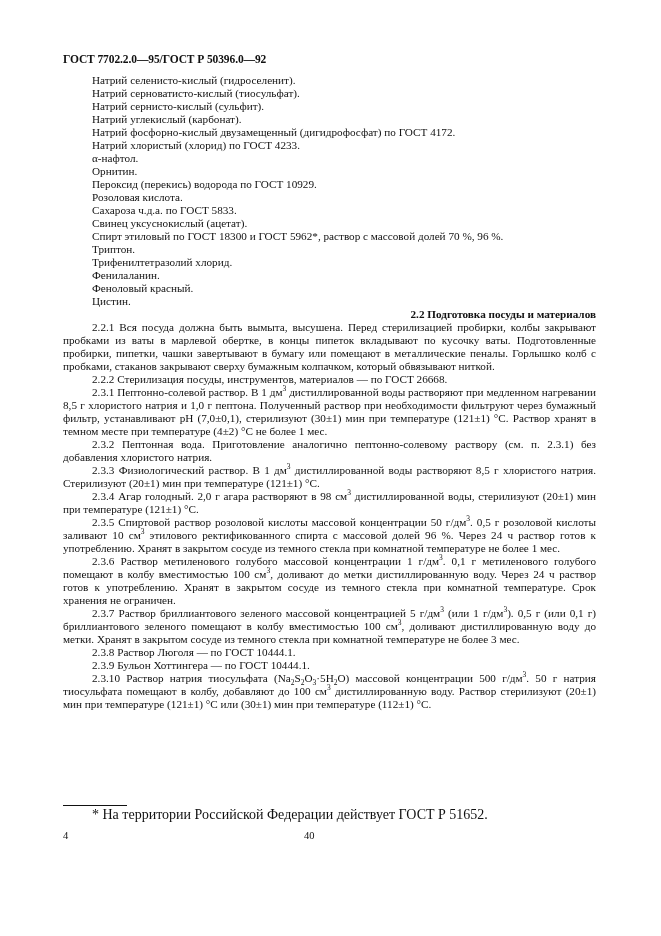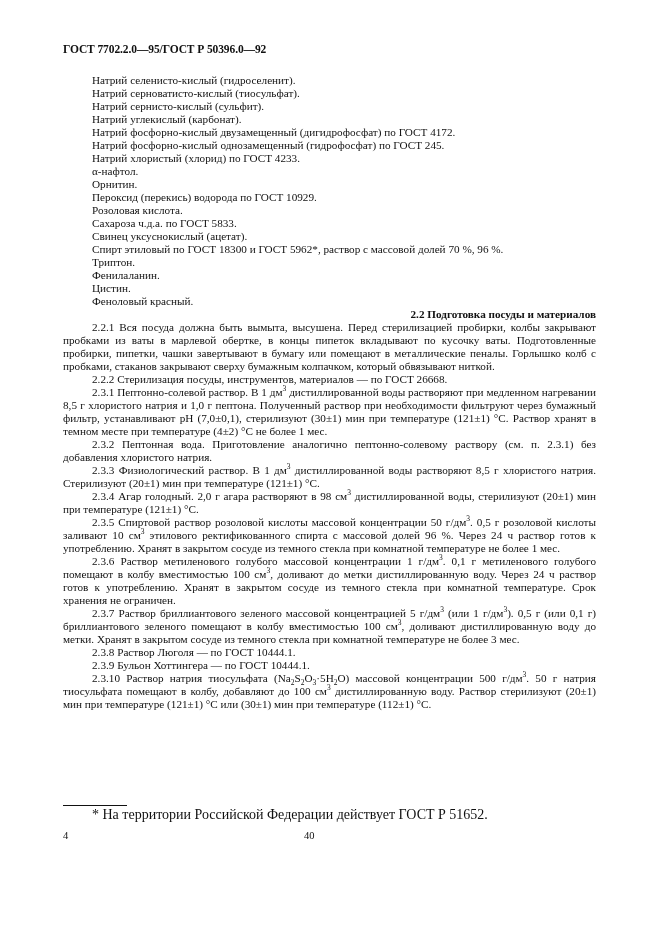--- a/index.html
+++ b/index.html
@@ -1,51 +1,51 @@
 <!DOCTYPE html>
 <html><head>
 <meta charset="utf-8">
 <style>
   html, body { margin: 0; padding: 0; background: #ffffff; }
   body { width: 661px; height: 936px; position: relative; overflow: hidden;
          font-family: "Liberation Serif", "DejaVu Serif", serif; color: #111; }
-  .header { position: absolute; left: 63px; top: 43px; font-weight: bold; font-size: 11.5px; letter-spacing: -0.1px; }
+  .header { position: absolute; left: 63px; top: 53px; font-weight: bold; font-size: 11.5px; letter-spacing: -0.1px; }
   .body { position: absolute; left: 63px; top: 74px; width: 533px; font-size: 11.2px; line-height: 13px; }
   .p { margin: 0; text-align: justify; text-indent: 29px; }
   .item { margin: 0; padding-left: 29px; }
   .h { margin: 0; text-indent: 29px; font-weight: bold; text-align: right; }
   sup, sub { font-size: 7.5px; line-height: 0; }
   .fn-rule { position: absolute; left: 63px; top: 805px; width: 64px; height: 1px; background: #111; }
   .fn { position: absolute; left: 92px; top: 807px; font-size: 14px; }
   .pg { position: absolute; top: 830px; font-size: 10.5px; }
 </style>
 </head>
 <body>
 
 <div class="header">ГОСТ 7702.2.0—95/ГОСТ Р 50396.0—92</div>
 
 <div class="body">
   <p class="item">Натрий селенисто-кислый (гидроселенит).</p>
   <p class="item">Натрий серноватисто-кислый (тиосульфат).</p>
   <p class="item">Натрий сернисто-кислый (сульфит).</p>
   <p class="item">Натрий углекислый (карбонат).</p>
   <p class="item">Натрий фосфорно-кислый двузамещенный (дигидрофосфат) по ГОСТ  4172.</p>
-  <p class="item">Натрий фосфорно-кислый однозамещенный (гидрофосфат) по ГОСТ  245.</p>
   <p class="item">Натрий хлористый (хлорид) по ГОСТ  4233.</p>
   <p class="item">α-нафтол.</p>
   <p class="item">Орнитин.</p>
   <p class="item">Пероксид (перекись) водорода по ГОСТ  10929.</p>
   <p class="item">Розоловая кислота.</p>
   <p class="item">Сахароза ч.д.а. по ГОСТ  5833.</p>
   <p class="item">Свинец уксуснокислый (ацетат).</p>
   <p class="item">Спирт этиловый по ГОСТ  18300 и ГОСТ  5962*, раствор с массовой долей 70 %, 96 %.</p>
   <p class="item">Триптон.</p>
+  <p class="item">Трифенилтетразолий хлорид.</p>
   <p class="item">Фенилаланин.</p>
+  <p class="item">Феноловый красный.</p>
   <p class="item">Цистин.</p>
-  <p class="item">Феноловый красный.</p>
 
 
   <p class="h">2.2  Подготовка посуды и материалов</p>
   <p class="p">2.2.1  Вся посуда должна быть вымыта, высушена. Перед стерилизацией пробирки, колбы закрывают пробками из ваты в марлевой обертке, в концы пипеток вкладывают по кусочку ваты. Подготовленные пробирки, пипетки, чашки завертывают в бумагу или помещают в металлические пеналы. Горлышко колб с пробками, стаканов закрывают сверху бумажным колпачком, который обвязывают ниткой.</p>
   <p class="p">2.2.2  Стерилизация посуды, инструментов, материалов — по ГОСТ  26668.</p>
 
 
   <p class="p"><span>2.3.1  Пептонно-солевой раствор. В 1 дм</span><sup>3</sup><span> дистиллированной воды растворяют при медленном нагревании 8,5 г хлористого натрия и 1,0 г пептона. Полученный раствор при необходимости фильтруют через бумажный фильтр, устанавливают pH (7,0±0,1), стерилизуют (30±1) мин при температуре (121±1) °С. Раствор хранят в темном месте при температуре (4±2) °С не более 1 мес.</span></p>
 
   <p class="p">2.3.2  Пептонная вода. Приготовление аналогично пептонно-солевому раствору (см. п. 2.3.1) без добавления хлористого натрия.</p>

